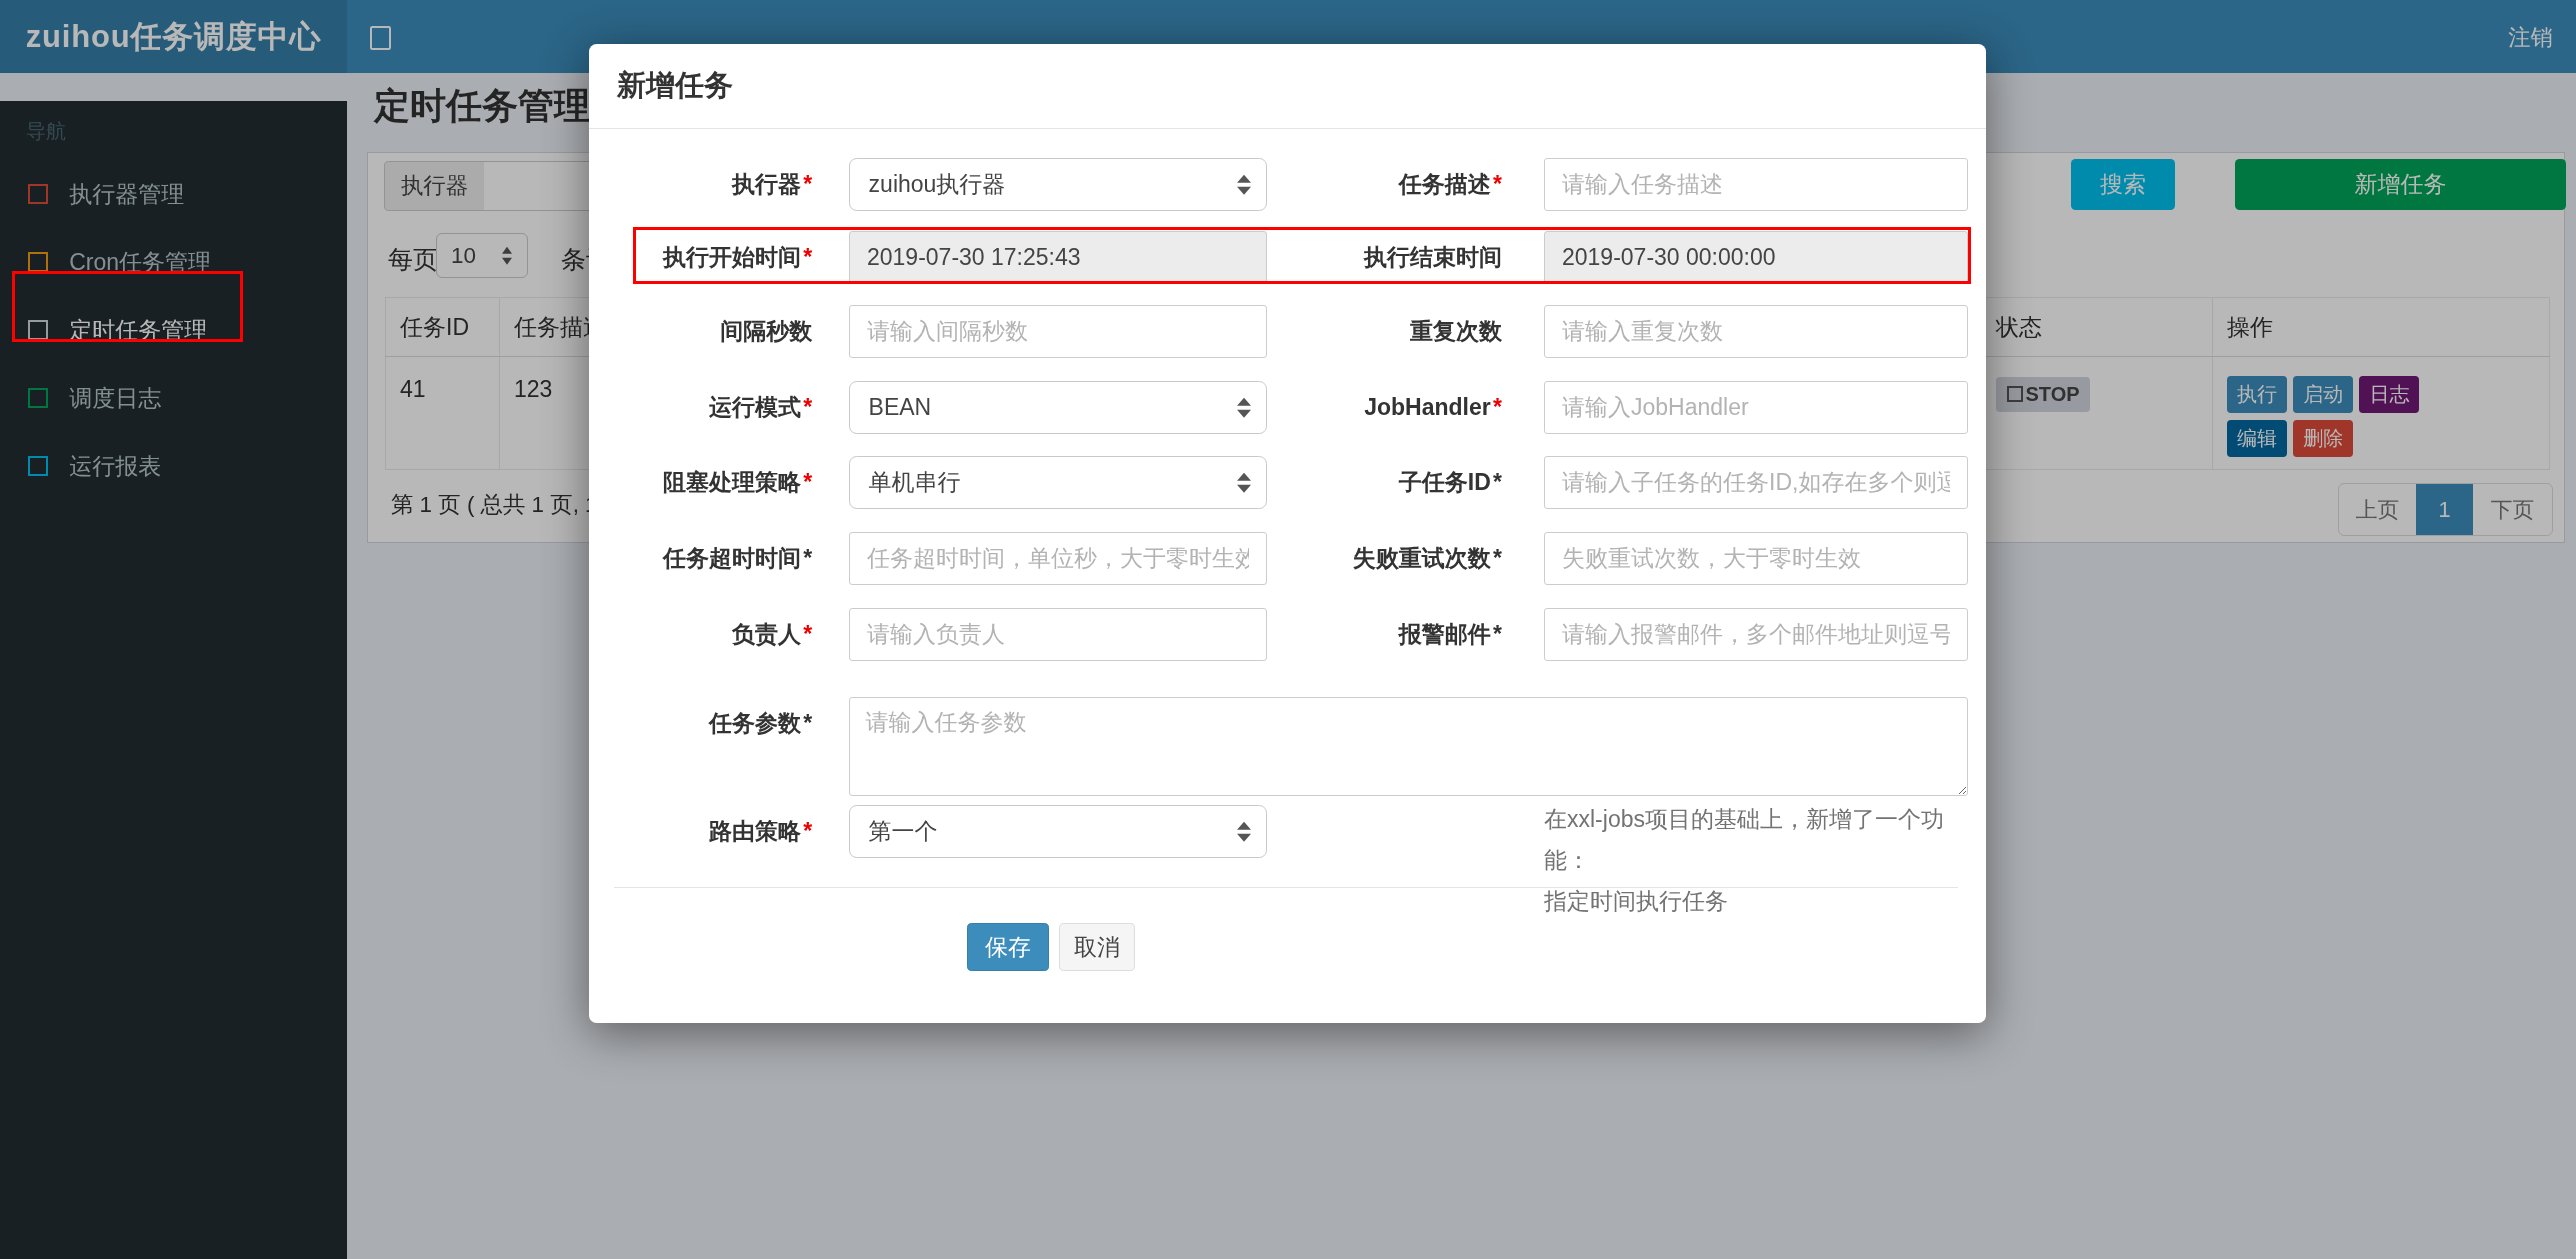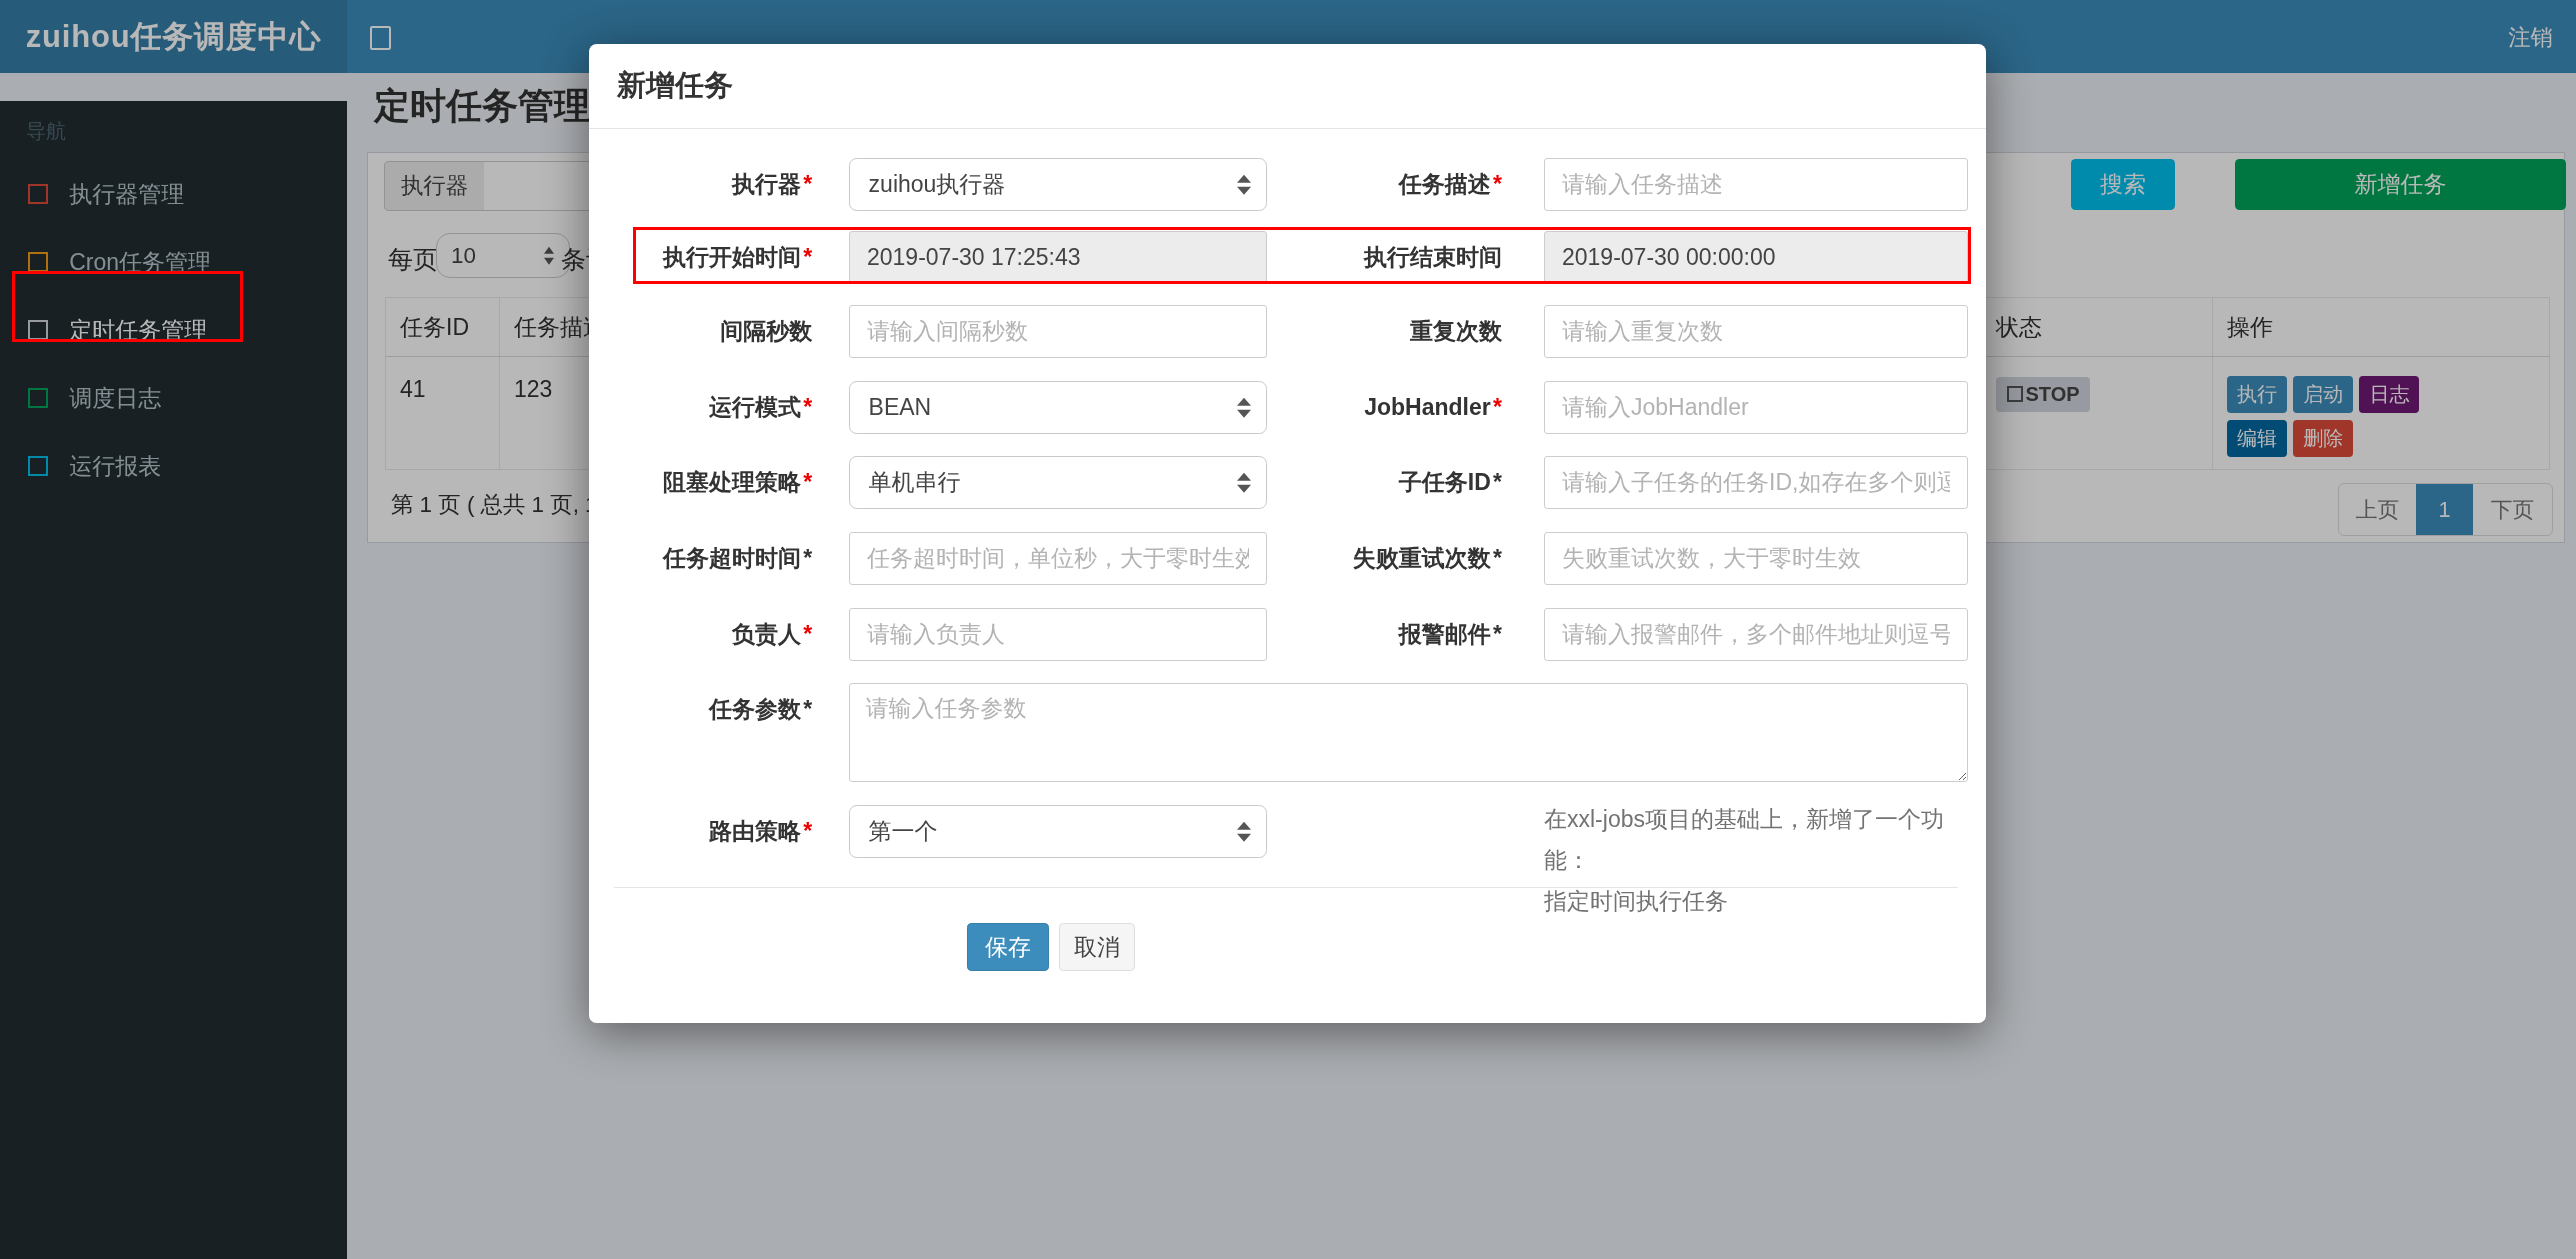--- a/index.html
+++ b/index.html
@@ -26,21 +26,21 @@
   #page-title{left:374px;top:82px;font-size:36px;font-weight:600;color:#333;}
   #box{left:367px;top:152px;width:2198px;height:391px;background:#fff;border:1.5px solid #d2d6de;box-sizing:border-box;}
   .addon{left:15.5px;top:7.7px;width:102px;height:50px;background:#eee;border:1.5px solid #ccc;border-radius:4.6px 0 0 4.6px;box-sizing:border-box;display:flex;align-items:center;justify-content:center;font-size:22.4px;color:#444;}
   .filter-input{left:116px;top:7.7px;width:364px;height:50px;border:1.5px solid #ccc;border-left:none;border-radius:0 4.6px 4.6px 0;box-sizing:border-box;font-size:22.4px;color:#444;padding:0 12.4px;background:#fff;outline:none;}
   .btn{display:flex;align-items:center;justify-content:center;color:#fff;border-radius:4.6px;cursor:pointer;box-sizing:border-box;}
   #search-btn{left:1703px;top:6.2px;width:104px;height:51px;background:#00c0ef;font-size:23px;}
   #add-btn{left:1867px;top:6.2px;width:331px;height:51px;background:#00a65a;font-size:23px;}
   .ps-text{font-size:25px;color:#333;}
   #ps-prefix{left:20px;top:90px;}
   #ps-suffix{left:193px;top:90px;white-space:nowrap;}
-  #ps-select{left:68px;top:80px;width:134px;height:45px;border:1.5px solid #ccc;border-radius:14px;box-sizing:border-box;background:#fff;display:flex;align-items:center;padding:0 34px 0 14px;font-size:22.4px;color:#444;cursor:pointer;}
+  #ps-select{left:68px;top:80px;width:92px;height:45px;border:1.5px solid #ccc;border-radius:6px;box-sizing:border-box;background:#fff;display:flex;align-items:center;padding:0 34px 0 14px;font-size:22.4px;color:#444;cursor:pointer;}
   
   #jobs-table{left:17px;top:144px;border-collapse:collapse;table-layout:fixed;width:2164px;color:#333;}
   #jobs-table th,#jobs-table td{border:1.5px solid #e9e9e9;padding:0 14px;text-align:left;font-size:23px;box-sizing:border-box;}
   #jobs-table th{height:59px;vertical-align:middle;font-weight:normal;border-bottom:1.5px solid #dcdcdc;}
   #jobs-table td{height:113px;padding-top:18.6px;vertical-align:top;}
   .badge{display:inline-flex;align-items:center;gap:2.3px;background:#d2d6de;border-radius:3.9px;padding:6.2px 10.8px;font-weight:bold;font-size:20px;color:#444;margin-top:1px;}
   .badge .tofu{display:inline-block;width:12.4px;height:12.4px;border:2.3px solid #555;}
   .act{display:inline-block;min-width:60px;height:37px;line-height:37px;text-align:center;color:#fff;border-radius:3.9px;font-size:20px;padding:0 6.2px;margin:0 6.2px 7.7px 0;box-sizing:border-box;cursor:pointer;}
   #pg-info{left:23px;top:336px;font-size:22.4px;color:#333;white-space:nowrap;}
   #pager{left:1970px;top:330px;height:51px;display:flex;border:1.5px solid #ddd;border-radius:6.2px;overflow:hidden;background:#fff;}
@@ -279,21 +279,21 @@
         <span class="star" style="color: rgb(238, 0, 0);">*</span>
       </div>
     <input class="ctl cc1" placeholder="请输入负责人" style="">
     <div class="flabel lc2">
         <span>报警邮件</span>
         <span class="star" style="color: rgb(51, 51, 51);">*</span>
       </div>
     <input class="ctl cc2" placeholder="请输入报警邮件，多个邮件地址则逗号分隔" style="">
   </div>
 
-  <div class="frow" style="top:639px;height:99px">
+  <div class="frow" style="top:653px;height:99px">
     <div class="flabel lc1" style="height:53px">
         <span>任务参数</span>
         <span class="star" style="color: rgb(51, 51, 51);">*</span>
       </div>
     <textarea id="params-ta" placeholder="请输入任务参数" style=""></textarea>
   </div>
 
   <div class="frow" style="top:761px">
     <div class="flabel lc1">
         <span>路由策略</span>

